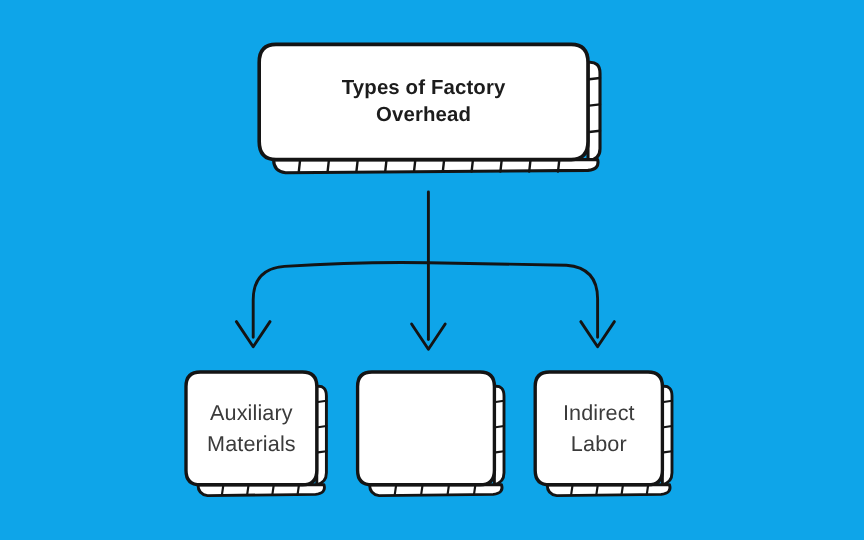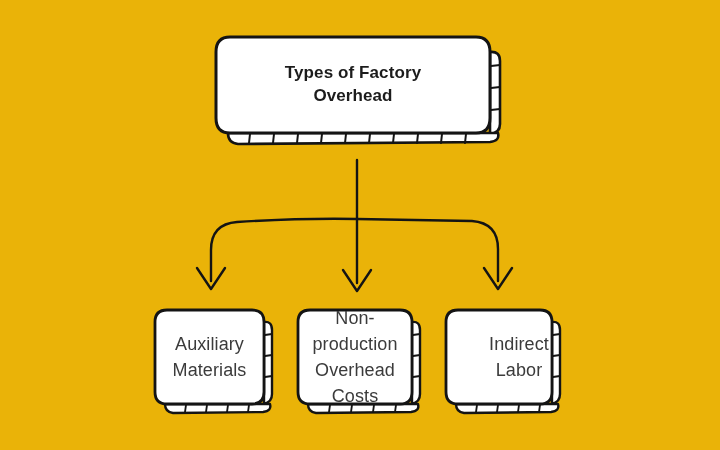--- a/index.html
+++ b/index.html
@@ -8,21 +8,21 @@
     padding: 0;
     background: #ffffff;
   }
   body {
     font-family: "Liberation Sans", "DejaVu Sans", sans-serif;
   }
   #canvas {
     position: relative;
     width: 720px;
     height: 450px;
-    background: #eab308;
+    background: #0ea5e9;
     overflow: hidden;
   }
   #diagram-svg {
     position: absolute;
     left: 0;
     top: 0;
     width: 720px;
     height: 450px;
   }
   .node-label {
@@ -144,19 +144,17 @@
       <path d="M 458 310 L 540 310 q 12 0 12 12 L 552 392 q 0 12 -12 12 L 458 404 q -12 0 -12 -12 L 446 322 q 0 -12 12 -12 Z" fill="#ffffff" stroke="#141414" stroke-width="2.8" stroke-linejoin="round"></path>
     </g>
   </svg>
 
   <div class="node-label root-label" style="left:216px; top:37px; width:274px; height:96px;">Types of Factory
 Overhead</div>
 
   <div class="node-label child-label" style="left:155px; top:310px; width:109px; height:94px;">Auxiliary
 Materials</div>
 
-  <div class="node-label child-label" style="left:298px; top:310px; width:114px; height:94px;">Non-production
-Overhead Costs</div>
 
-  <div class="node-label child-label" style="left:446px; top:310px; width:106px; height:94px;margin-left:20px;">Indirect
+  <div class="node-label child-label" style="left:446px; top:310px; width:106px; height:94px;">Indirect
 Labor</div>
 
 </div>
 
 </body></html>

